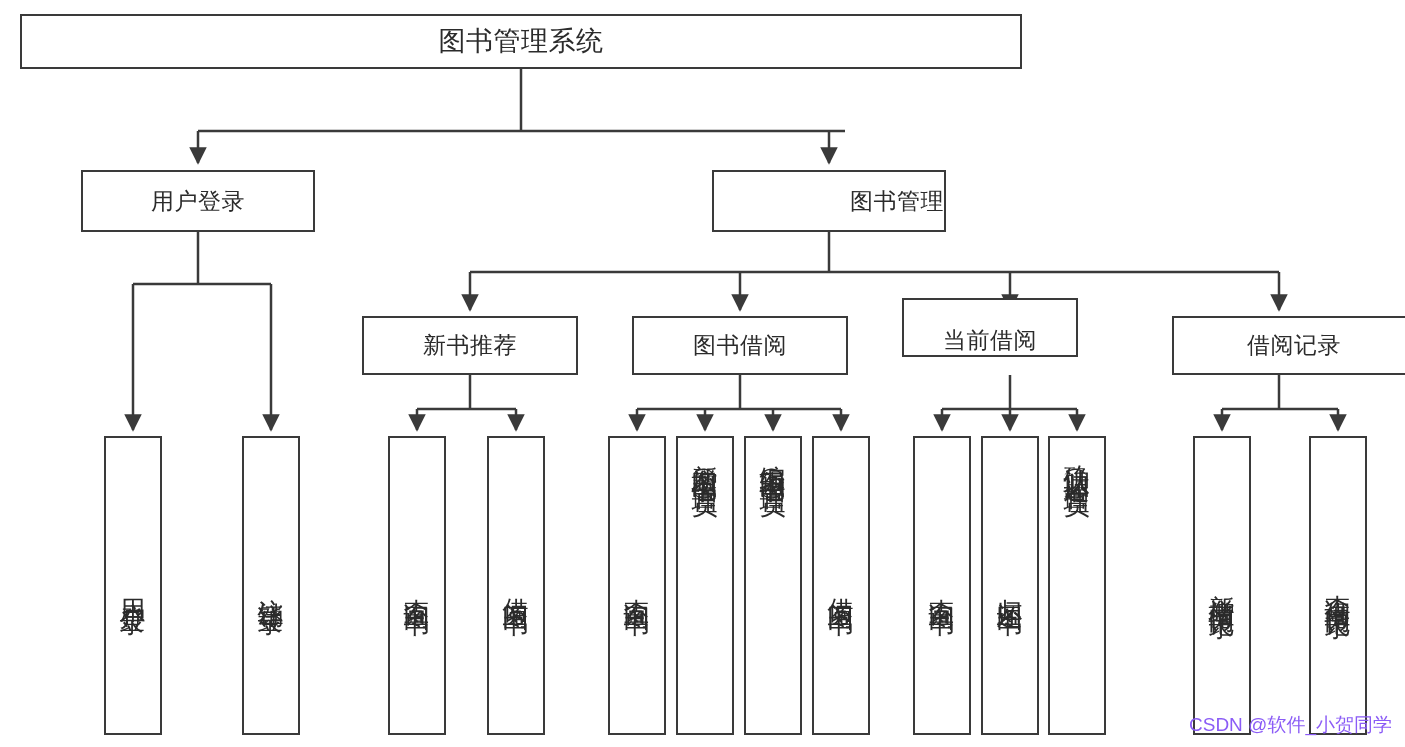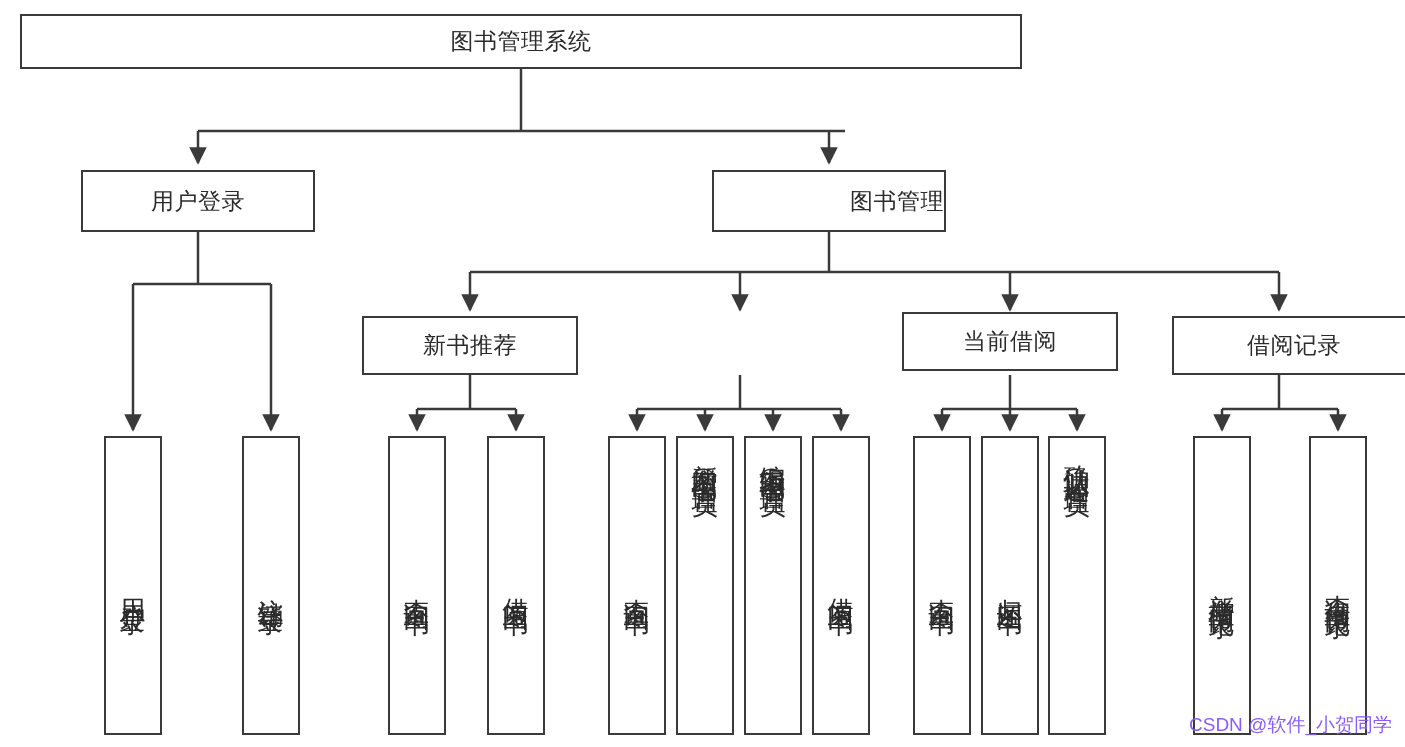--- a/index.html
+++ b/index.html
@@ -38,21 +38,21 @@
   .node .label {
     color: #2b2b2b;
     letter-spacing: 0.5px;
     line-height: 1.25;
     white-space: nowrap;
   }
   .node.h .label {
     font-size: 23px;
   }
   .node.root .label {
-    font-size: 23px;
+    font-size: 27px;
     text-align: center;
   }
   
   .node.v {
     align-items: flex-start;
     justify-content: center;
     padding-top: 6px;
   }
   .node.v .label {
     writing-mode: vertical-rl;
@@ -138,21 +138,24 @@
   <div class="node h" style="left:81px; top:170px; width:234px; height:62px;">
     <span class="label">用户登录</span>
   </div>
   <div class="node h" style="left:712px; top:170px; width:234px; height:62px;justify-content:flex-end;">
     <span class="label">图书管理</span>
   </div>
 
   <div class="node h" style="left:362px; top:316px; width:216px; height:59px;">
     <span class="label">新书推荐</span>
   </div>
-  <div class="node h" style="left:902px; top:312px; width:216px; height:59px;">
+  <div class="node h" style="left:632px; top:316px; width:216px; height:59px;">
+    <span class="label">图书借阅</span>
+  </div>
+  <div class="node h" style="left:902px; top:298px; width:176px; height:59px;align-items:flex-end;">
     <span class="label">当前借阅</span>
   </div>
   <div class="node h" style="left:1172px; top:316px; width:244px; height:59px;">
     <span class="label">借阅记录</span>
   </div>
 
   <div class="node v mid" style="left:104px; top:436px; width:58px; height:299px;">
     <span class="label">用户登录</span>
   </div>
   <div class="node v mid" style="left:242px; top:436px; width:58px; height:299px;">

